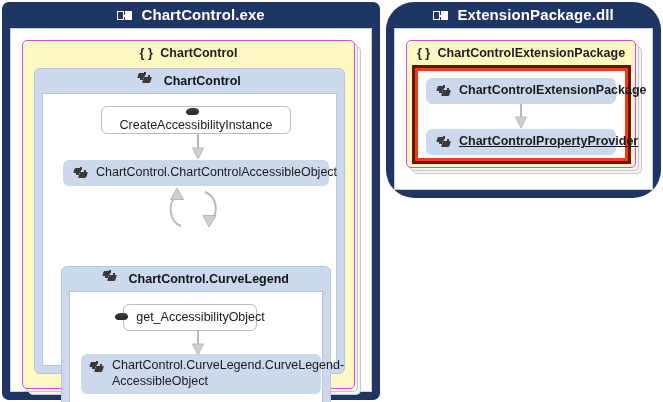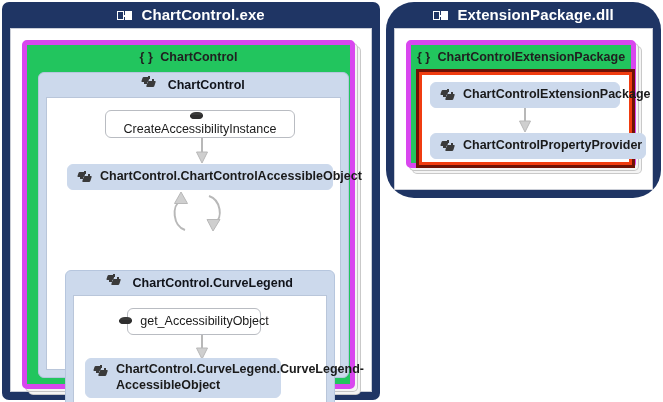--- a/index.html
+++ b/index.html
@@ -70,22 +70,22 @@
   .icon-assembly .conn {
     position: absolute;
     left: 6px; top: 4px;
     width: 4px; height: 1.5px;
     background: #ffffff;
   }
 
   
   .namespace {
     position: absolute;
-    background: #22c55e;
-    border: 5px solid #d946ef;
+    background: #fef9c3;
+    border: 1px solid #d946ef;
     border-radius: 5px;
     box-sizing: border-box;
     
     box-shadow:
       3px 3px 0 -1px #f4f4f4,
       3px 3px 0 0px #c4c4c4,
       6px 6px 0 -1px #f4f4f4,
       6px 6px 0 0px #c9c9c9;
   }
   .namespace-title {
@@ -145,21 +145,21 @@
     padding: 0 8px;
   }
   .node-method {
     background: #ffffff;
     border: 1px solid #b9bcc2;
     font-weight: normal;
   }
   .node-class {
     background: #ccd9ec;
     border: 1px solid #ccd9ec;
-    font-weight: bold;
+    font-weight: normal;
   }
   .node-class.bold {
     font-weight: bold;
   }
   .node .label { line-height: 1.25; }
 
   
   .icon-class {
     display: inline-block;
     position: relative;
@@ -302,21 +302,21 @@
                     <i class="side"></i>
                 </span>
                 <span class="label">get_AccessibilityObject</span>
               </div>
 
               <svg class="arrow-svg" style="left:120px; top:39px;" width="16" height="25" viewBox="0 0 16 25">
                 <line x1="8" y1="0" x2="8" y2="15" stroke="#b8b8b8" stroke-width="2"></line>
                 <polygon points="8,24 2.5,13 13.5,13" fill="#cfcfcf" stroke="#b8b8b8" stroke-width="1"></polygon>
               </svg>
 
-              <div class="node node-class" style="left:11px; top:62px; width:196px; height:40px; justify-content:flex-start; align-items:center;">
+              <div class="node node-class" style="left:11px; top:62px; width:240px; height:40px; justify-content:flex-start; align-items:center;">
                 <span class="icon-class" style="align-self:flex-start; margin-top:6px;">
                   <i class="pin p1"></i>
                     <i class="pin p2"></i>
                   <i class="pin t1"></i>
                     <i class="pin t2"></i>
                     <i class="pin t3"></i>
                 </span>
                 <span class="label" style="text-align:left;">ChartControl.CurveLegend.CurveLegend-AccessibleObject</span>
               </div>
 
@@ -358,21 +358,21 @@
               <i class="pin t3"></i>
           </span>
           <span class="label">ChartControlExtensionPackage</span>
         </div>
 
         <svg class="arrow-svg" style="left:95px; top:33px;" width="16" height="25" viewBox="0 0 16 25">
           <line x1="8" y1="0" x2="8" y2="15" stroke="#b8b8b8" stroke-width="2"></line>
           <polygon points="8,24 2.5,13 13.5,13" fill="#cfcfcf" stroke="#b8b8b8" stroke-width="1"></polygon>
         </svg>
 
-        <div class="node node-class bold" style="left:8px; top:58px; width:216px; height:26px; justify-content:flex-start; padding-left:10px;">
+        <div class="node node-class bold" style="left:8px; top:58px; width:190px; height:26px; justify-content:flex-start; padding-left:10px;text-decoration:underline;">
           <span class="icon-class">
             <i class="pin p1"></i>
               <i class="pin p2"></i>
             <i class="pin t1"></i>
               <i class="pin t2"></i>
               <i class="pin t3"></i>
           </span>
           <span class="label">ChartControlPropertyProvider</span>
         </div>
 

